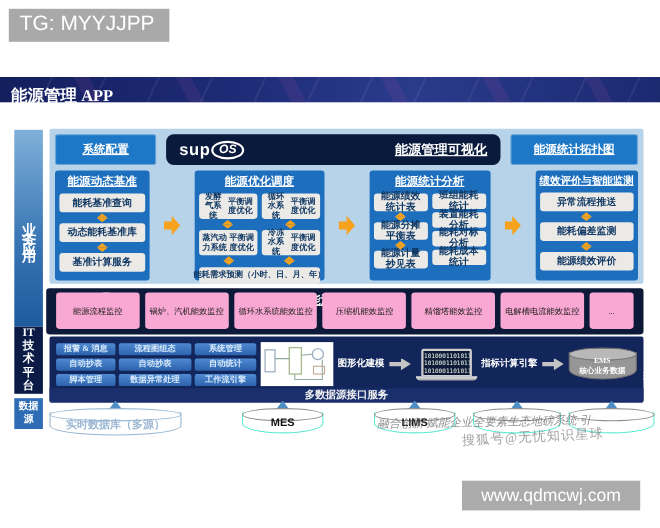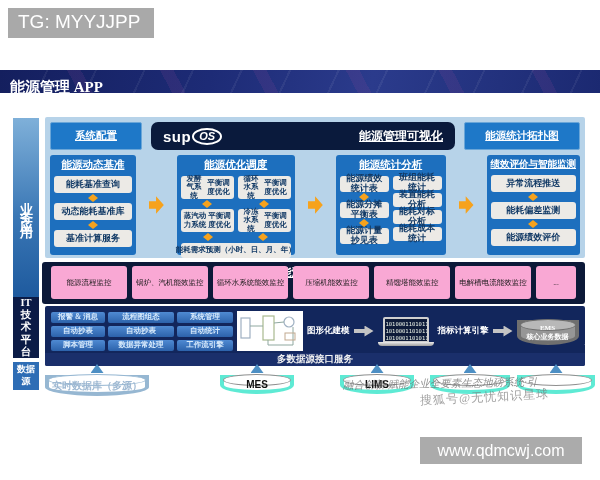--- a/index.html
+++ b/index.html
@@ -96,38 +96,38 @@
   .thumb { width:66px; height:40px; background:#fff; flex:none; }
   .flow-label { color:#fff; font-size:8.5px; font-weight:bold; white-space:nowrap; }
   .gray-arrow { width:20px; height:11px; background:#c4c4c4; flex:none;
                 clip-path:polygon(0 32%,55% 32%,55% 0,100% 50%,55% 100%,55% 68%,0 68%); }
   .laptop { flex:none; display:flex; flex-direction:column; align-items:center; }
   .lap-screen { width:46px; height:25px; background:#0d1a38; border:2px solid #cfcfcf; border-bottom-width:1px;
                 border-radius:2px 2px 0 0; overflow:hidden; color:#eef6ea;
                 font-family:"DejaVu Sans Mono",monospace; font-size:5.5px; line-height:1.3; padding:2px 1px; }
   .lap-base { width:56px; height:4px; background:linear-gradient(#ececec,#9f9f9f); border-radius:0 0 5px 5px; }
 
-  .cylinder { position:relative; border:4px solid #5eead4; background:#fff;
+  .cylinder { position:relative; border:1px solid #5eead4; background:#fff;
               border-radius:0 0 50% 50% / 0 0 9px 9px; display:flex; align-items:center; justify-content:center; }
   .cylinder::before { content:""; position:absolute; top:-5px; left:-1px; right:-1px; height:10px;
               border:1px solid #8f8f8f; border-radius:50%; background:#fff; }
   .cylinder > span { position:relative; z-index:1; }
 
   .ems { width:62px; height:25px; margin-top:3px; background:#969696; border-color:#6f6f6f;
          color:#fff; font-size:7px; font-weight:bold; text-align:center; line-height:1.2; flex:none; }
   .ems::before { background:#b8b8b8; border-color:#6f6f6f; }
   .open-if { color:#fff; font-size:9px; font-weight:bold; writing-mode:vertical-rl; letter-spacing:2px; flex:none; }
   .msi-strip { position:absolute; left:0; right:0; bottom:0; height:13px; background:#1a2f6b;
                border-radius:0 0 2px 2px; color:#f2f2f2; font-weight:bold; font-size:9.5px;
                display:flex; align-items:center; justify-content:center; }
 
   
   .ds-item { position:absolute; top:364px; display:flex; flex-direction:column; align-items:center; }
   .up-arrow { width:13px; height:9px; background:#4d8fc4; clip-path:polygon(50% 0,100% 100%,0 100%); margin-bottom:2px; }
-  .cyl-rt { width:104px; height:21px; border-color:#96b7d2; }
+  .cyl-rt { width:120px; height:21px; border-color:#96b7d2; }
   .cyl-rt::before { border-color:#96b7d2; }
   .cyl-rt span { color:#9db8d2; font-weight:bold; font-size:10px; }
   .cyl-sys { height:19px; }
   .cyl-sys span { color:#111; font-weight:bold; font-size:10px; font-family:"Liberation Sans",sans-serif; }
   .pos-rt { left:45px; } .pos-mes { left:220px; } .pos-lims { left:340px; }
   .pos-c4 { left:430px; } .pos-c5 { left:517px; }
   .w74 { width:74px; } .w80 { width:80px; } .w78 { width:78px; }
 
   
   .wm1 { position:absolute; left:343px; top:377px; color:rgba(105,105,105,.75); font-size:10.5px;

